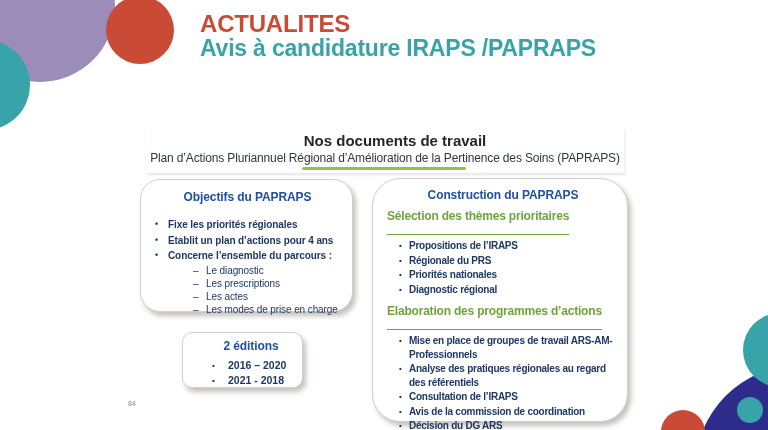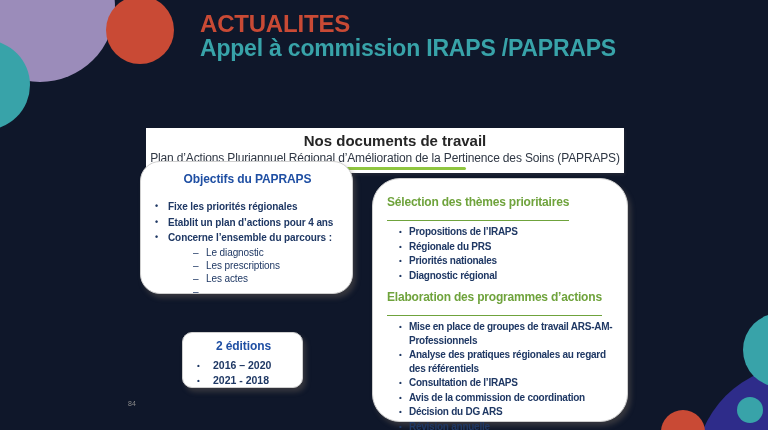--- a/index.html
+++ b/index.html
@@ -1,19 +1,19 @@
 <!DOCTYPE html>
 <html><head>
 <meta charset="utf-8">
 <style>
   * { margin:0; padding:0; box-sizing:border-box; }
   html,body { background:#e8e8e8; }
   .page {
     position:relative; width:768px; height:430px; overflow:hidden;
-    background:#0f172a;
+    background:#ffffff;
     font-family:"Liberation Sans", sans-serif;
   }
   
   .circle { position:absolute; border-radius:50%; }
   .c-purple  { left:-35px; top:-68px; width:150px; height:150px; background:#9b8cba; }
   .c-red-tl  { left:106px; top:-4px;  width:68px;  height:68px;  background:#c94a35; }
   .c-teal-l  { left:-60px; top:40px;  width:90px;  height:90px;  background:#38a3a9; }
   .c-teal-br { left:743px; top:313px; width:74px;  height:74px;  background:#38a3a9; }
   .c-navy-br { left:695px; top:365px; width:210px; height:210px; background:#2e2c8a; }
   .c-red-br  { left:661px; top:410px; width:44px;  height:44px;  background:#c94a35; }
@@ -28,23 +28,23 @@
   
   .banner { position:absolute; left:146px; top:128px; width:478px; height:45px; background:#ffffff;
             box-shadow:1px 2px 3px rgba(120,110,100,0.18); }
   .banner-title { margin-top:4px; text-align:center; font-size:15px; font-weight:bold; color:#262626;padding-left:20px; }
   .banner-sub   { margin-top:2px; text-align:center; font-size:12px; color:#2f3744; letter-spacing:-0.15px; white-space:nowrap; }
   .banner-underline { position:absolute; left:302px; top:167px; width:164px; height:3px; background:#8fc63f; border-radius:2px; }
 
   
   .panel { position:absolute; background:#ffffff; border:1px solid #cfcfcf;
            box-shadow:3px 4px 5px rgba(110,100,90,0.40); }
-  .obj-panel  { left:140px; top:161px; width:213px; height:133px; border-radius:20px; padding:10px 8px 3px 10px; }
+  .obj-panel  { left:140px; top:179px; width:213px; height:133px; border-radius:20px; padding:10px 8px 3px 10px; }
   .cons-panel { left:372px; top:178px; width:256px; height:244px; border-radius:28px; padding:9px 8px 0 14px; }
-  .ed-box     { left:182px; top:332px; width:121px; height:56px;  border-radius:10px; padding:6px 4px 0 6px; }
+  .ed-box     { left:182px; top:332px; width:121px; height:56px;  border-radius:10px; padding:6px 4px 0 21px; }
 
   .panel-title { text-align:center; font-size:12px; font-weight:bold; color:#1f4fa3; letter-spacing:-0.1px; }
 
   
   .row { display:flex; align-items:flex-start; color:#1f3864; }
   .bm  { flex:0 0 auto; font-size:9px; line-height:13px; }
   .dm  { flex:0 0 auto; font-size:10px; line-height:12.5px; }
 
   
   .obj-list { margin-top:14px; padding-left:4px; }
@@ -76,21 +76,21 @@
 
   <div class="circle c-navy-br"></div>
   <div class="circle c-red-br"></div>
   <div class="circle c-teal-sm"></div>
   <div class="circle c-teal-br"></div>
   <div class="circle c-purple"></div>
   <div class="circle c-red-tl"></div>
   <div class="circle c-teal-l"></div>
 
   <div class="kicker">ACTUALITES</div>
-  <div class="title2">Appel à commission IRAPS /PAPRAPS</div>
+  <div class="title2">Avis à candidature IRAPS /PAPRAPS</div>
 
   <div class="banner">
     <div class="banner-title">Nos documents de travail</div>
     <div class="banner-sub">Plan d’Actions Pluriannuel Régional d’Amélioration de la Pertinence des Soins (PAPRAPS)</div>
   </div>
   <div class="banner-underline"></div>
 
   <div class="panel obj-panel">
     <div class="panel-title">Objectifs du PAPRAPS</div>
     <div class="obj-list">
@@ -114,40 +114,42 @@
         <div class="row">
           <span class="dm">–</span>
           <span class="txt">Les prescriptions</span>
         </div>
         <div class="row">
           <span class="dm">–</span>
           <span class="txt">Les actes</span>
         </div>
         <div class="row">
           <span class="dm">–</span>
+          <span class="txt">Les modes de prise en charge</span>
         </div>
       </div>
     </div>
   </div>
 
   <div class="panel ed-box">
     <div class="panel-title">2 éditions</div>
     <div class="ed-list">
       <div class="row">
         <span class="bm">•</span>
         <span class="txt">2016 – 2020</span>
       </div>
       <div class="row">
         <span class="bm">•</span>
         <span class="txt">2021 - 2018</span>
       </div>
     </div>
   </div>
 
   <div class="panel cons-panel">
+    <div class="panel-title">Construction du PAPRAPS</div>
 
     <div><span class="green-head">Sélection des thèmes prioritaires</span></div>
     <div class="cons-list">
       <div class="row">
         <span class="bm">•</span>
         <span class="txt">Propositions de l’IRAPS</span>
       </div>
       <div class="row">
         <span class="bm">•</span>
         <span class="txt">Régionale du PRS</span>

